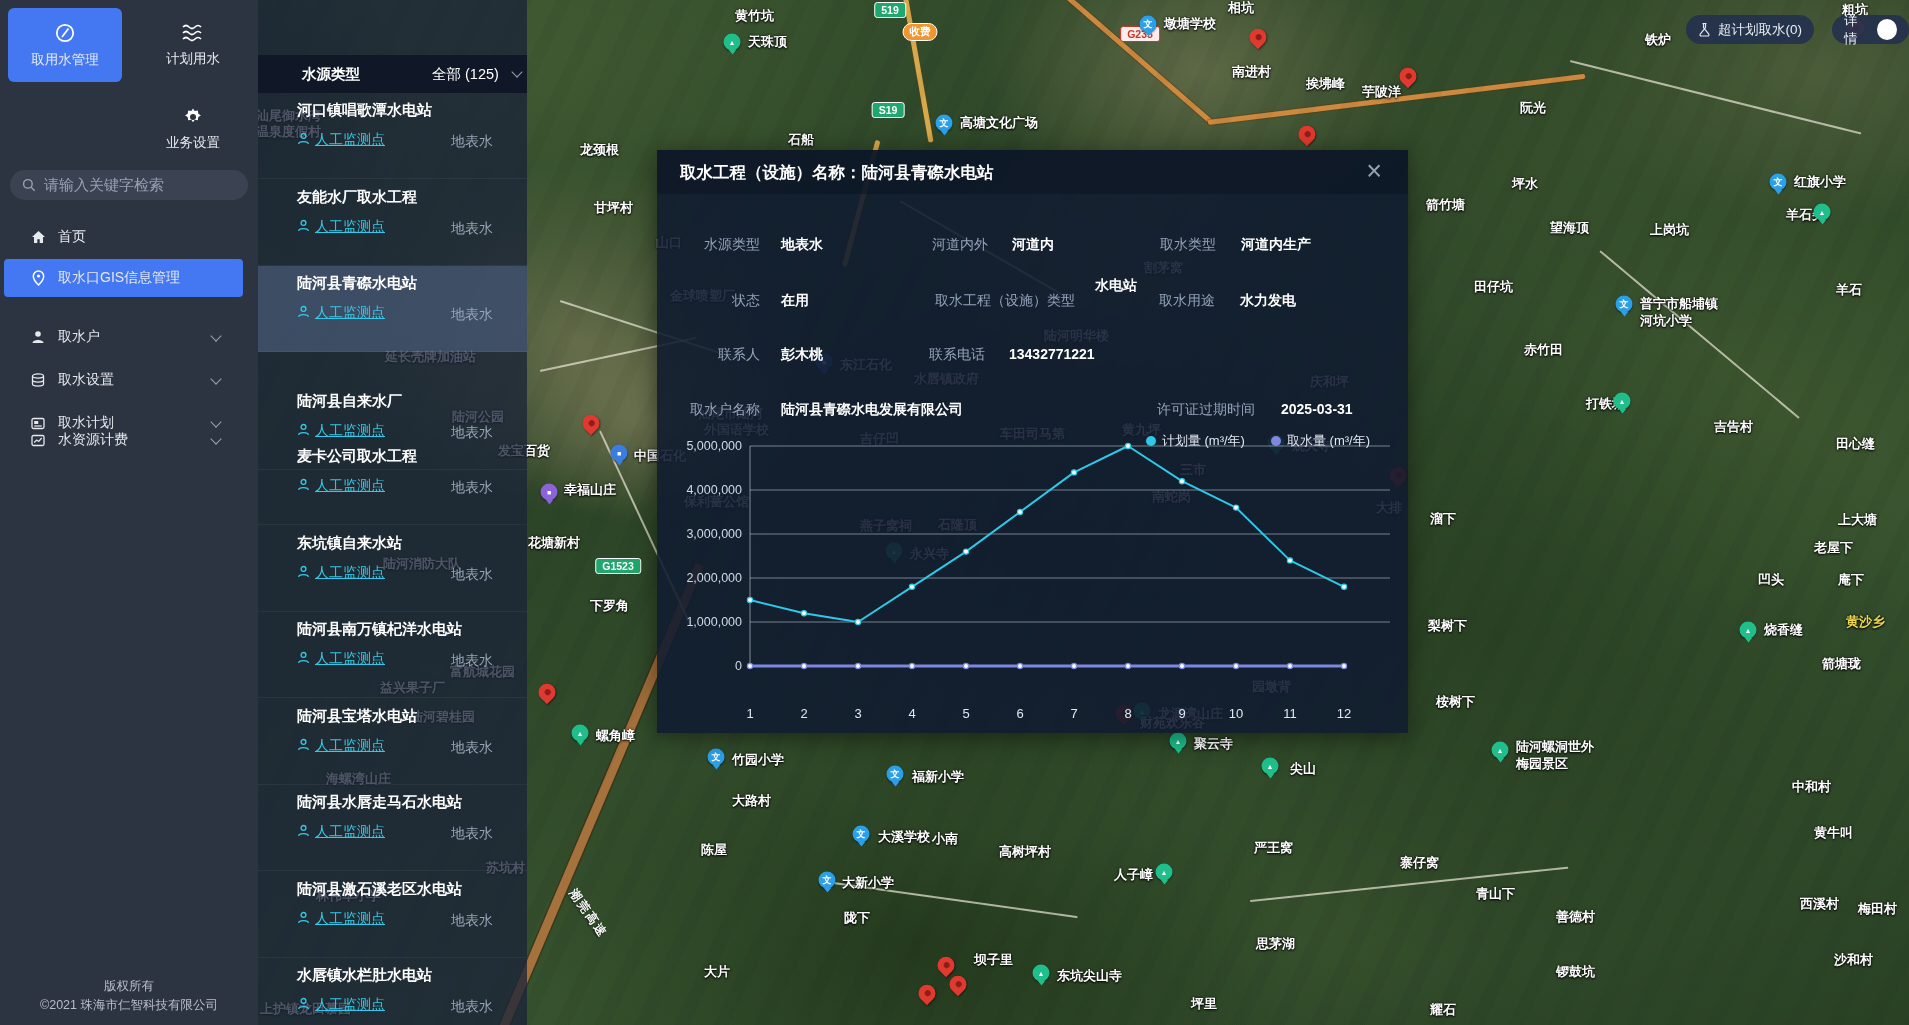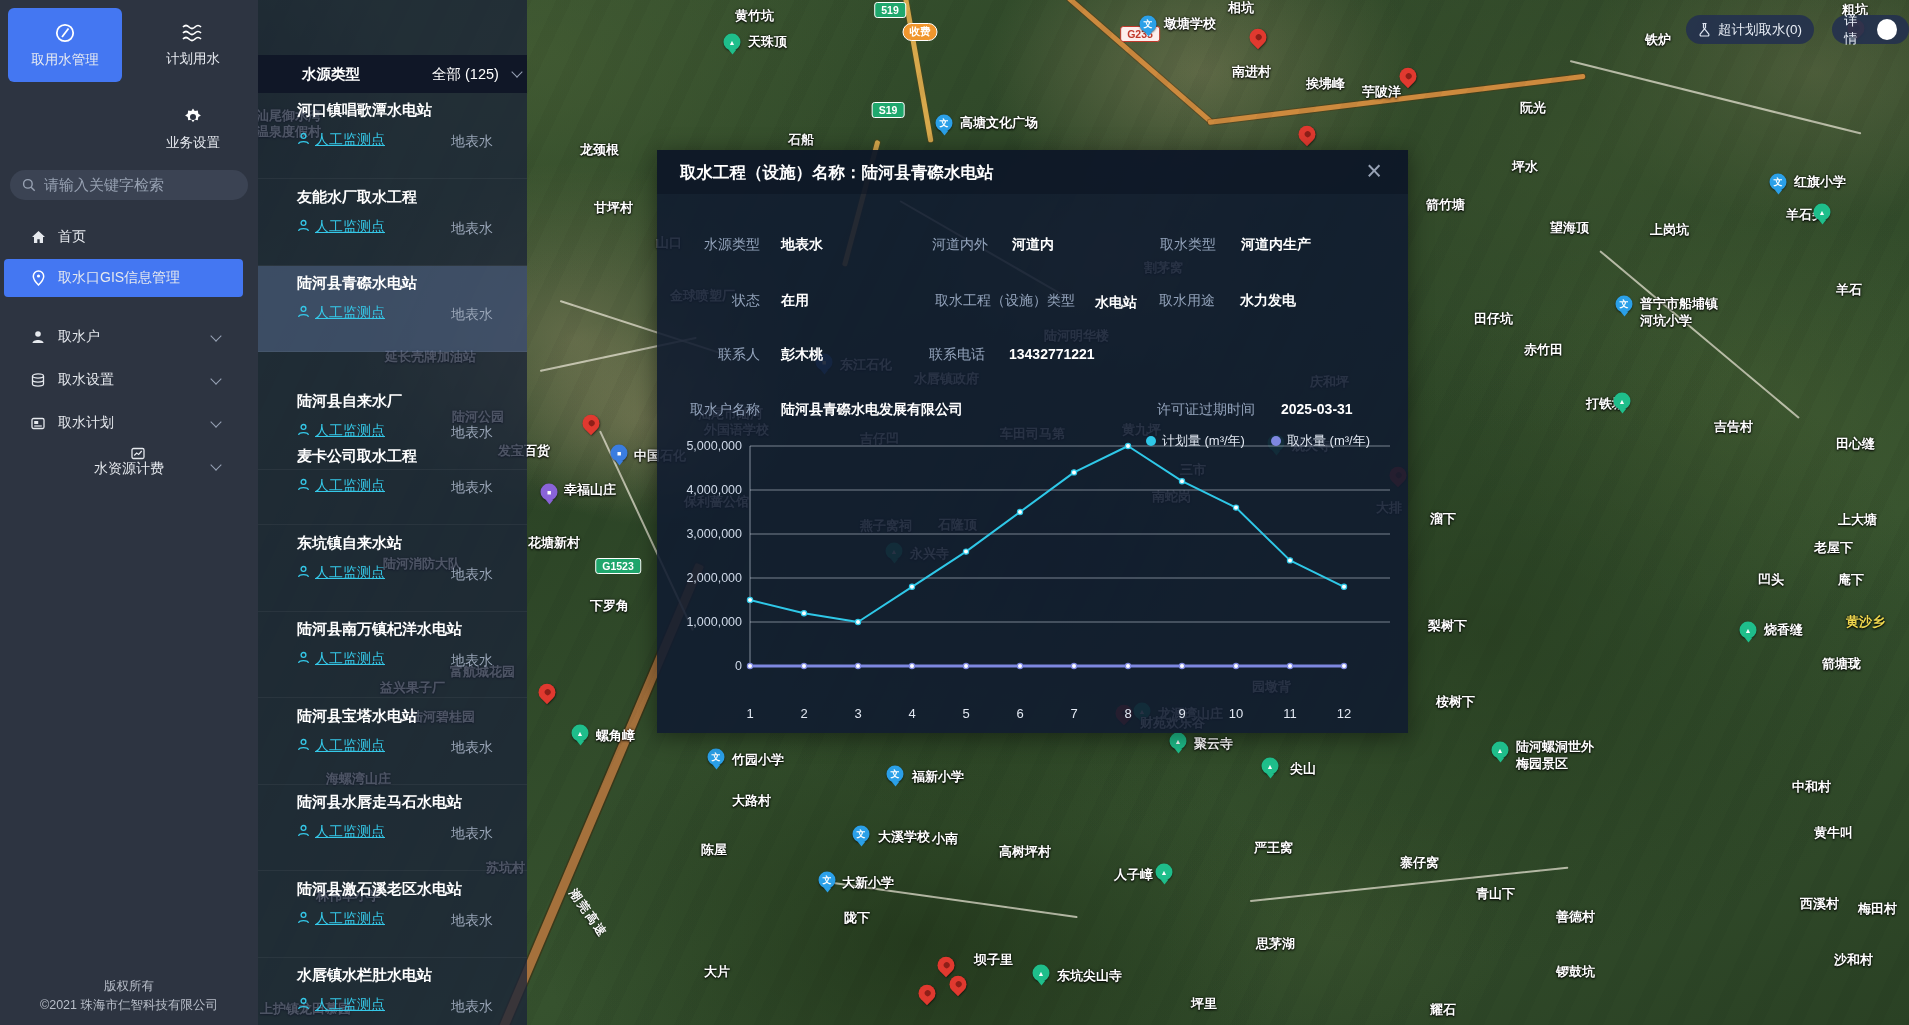--- a/index.html
+++ b/index.html
@@ -159,29 +159,29 @@
         <div class="map-label" style="left: 1520px; top: 108px;">阮光</div>
         <div class="map-label" style="left: 1645px; top: 40px;">铁炉</div>
         <div class="map-label" style="left: 1164px; top: 24px;">墩塘学校</div>
         <span class="mpin mpin-blue" style="left: 1148px; top: 24px;">文</span>
         <div class="map-label" style="left: 960px; top: 123px;">高塘文化广场</div>
         <span class="mpin mpin-blue" style="left: 944px; top: 123px;">文</span>
         <div class="map-label" style="left: 788px; top: 140px;">石船</div>
         <div class="map-label" style="left: 580px; top: 150px;">龙颈根</div>
         <div class="map-label" style="left: 594px; top: 208px;">甘坪村</div>
         <div class="map-label" style="left: 636px; top: 243px; padding-left: 20px;">山口</div>
-        <div class="map-label" style="left: 1484px; top: 167px; padding-left: 28px;">坪水</div>
+        <div class="map-label" style="left: 1484px; top: 184px; padding-left: 28px;">坪水</div>
         <div class="map-label" style="left: 1426px; top: 205px;">箭竹塘</div>
         <div class="map-label" style="left: 1550px; top: 228px;">望海顶</div>
         <div class="map-label" style="left: 1650px; top: 230px;">上岗坑</div>
         <div class="map-label" style="left: 1794px; top: 182px;">红旗小学</div>
         <span class="mpin mpin-blue" style="left: 1778px; top: 182px;">文</span>
         <div class="map-label" style="left: 1786px; top: 215px;">羊石尖</div>
         <span class="mpin mpin-green" style="left: 1822px; top: 212px;">▲</span>
-        <div class="map-label" style="left: 1474px; top: 287px; margin-top: 32px;">田仔坑</div>
+        <div class="map-label" style="left: 1474px; top: 287px;">田仔坑</div>
         <div class="map-label" style="left: 1836px; top: 290px;">羊石</div>
         <div class="map-label" style="left: 1640px; top: 304px;">普宁市船埔镇</div>
         <span class="mpin mpin-blue" style="left: 1624px; top: 304px;">文</span>
         <div class="map-label" style="left: 1640px; top: 321px;">河坑小学</div>
         <div class="map-label" style="left: 1524px; top: 350px;">赤竹田</div>
         <div class="map-label" style="left: 1586px; top: 404px;">打铁塘</div>
         <span class="mpin mpin-green" style="left: 1622px; top: 401px;">▲</span>
         <div class="map-label" style="left: 1714px; top: 427px;">吉告村</div>
         <div class="map-label" style="left: 1836px; top: 444px;">田心缝</div>
         <div class="map-label" style="left: 1838px; top: 520px;">上大塘</div>
@@ -313,21 +313,21 @@
     <div id="modal-fields">
         <div class="fld fld-l" style="left: 33px; top: 86px; width: 70px;">水源类型</div>
         <div class="fld fld-v" style="left: 124px; top: 86px;">地表水</div>
         <div class="fld fld-l" style="left: 261px; top: 86px; width: 70px;">河道内外</div>
         <div class="fld fld-v" style="left: 355px; top: 86px;">河道内</div>
         <div class="fld fld-l" style="left: 489px; top: 86px; width: 70px;">取水类型</div>
         <div class="fld fld-v" style="left: 584px; top: 86px;">河道内生产</div>
         <div class="fld fld-l" style="left: 33px; top: 142px; width: 70px;">状态</div>
         <div class="fld fld-v" style="left: 124px; top: 142px;">在用</div>
         <div class="fld fld-l" style="left: 263px; top: 142px; width: 155px;">取水工程（设施）类型</div>
-        <div class="fld fld-v" style="left: 438px; top: 144px;">水电站</div>
+        <div class="fld fld-v" style="left: 438px; top: 127px;">水电站</div>
         <div class="fld fld-l" style="left: 488px; top: 142px; width: 70px;">取水用途</div>
         <div class="fld fld-v" style="left: 583px; top: 142px;">水力发电</div>
         <div class="fld fld-l" style="left: 33px; top: 196px; width: 70px;">联系人</div>
         <div class="fld fld-v" style="left: 124px; top: 196px;">彭木桃</div>
         <div class="fld fld-l" style="left: 258px; top: 196px; width: 70px;">联系电话</div>
         <div class="fld fld-v" style="left: 352px; top: 196px;">13432771221</div>
         <div class="fld fld-l" style="left: 19px; top: 251px; width: 84px;">取水户名称</div>
         <div class="fld fld-v" style="left: 124px; top: 251px; text-align: right;">陆河县青磜水电发展有限公司</div>
         <div class="fld fld-l" style="left: 486px; top: 251px; width: 112px;">许可证过期时间</div>
         <div class="fld fld-v" style="left: 624px; top: 251px;">2025-03-31</div>
@@ -602,21 +602,21 @@
           <span class="mi-icon">
             <svg width="14" height="13" viewBox="0 0 14 13">
               <rect x="1" y="1.5" width="12" height="10" rx="1.5" fill="none" stroke="#e6e9ee" stroke-width="1.3"></rect>
               <rect x="3.2" y="4" width="4" height="3" fill="#e6e9ee"></rect>
               <line x1="3.2" y1="9" x2="10.8" y2="9" stroke="#e6e9ee" stroke-width="1.2"></line>
             </svg>
           </span>
           <span>取水计划</span>
           <span class="chev"></span>
         </div>
-        <div class="menu-item" style="top: 447px; flex-direction: column;">
+        <div class="menu-item" style="top: 421px;">
           <span class="mi-icon">
             <svg width="14" height="13" viewBox="0 0 14 13">
               <rect x="1" y="1.5" width="12" height="10" rx="1.5" fill="none" stroke="#e6e9ee" stroke-width="1.3"></rect>
               <path d="M3.2 8.5 l2.5-2.5 2 1.5 3-3.5" fill="none" stroke="#e6e9ee" stroke-width="1.2"></path>
             </svg>
           </span>
           <span>水资源计费</span>
           <span class="chev"></span>
         </div>
       </div>

